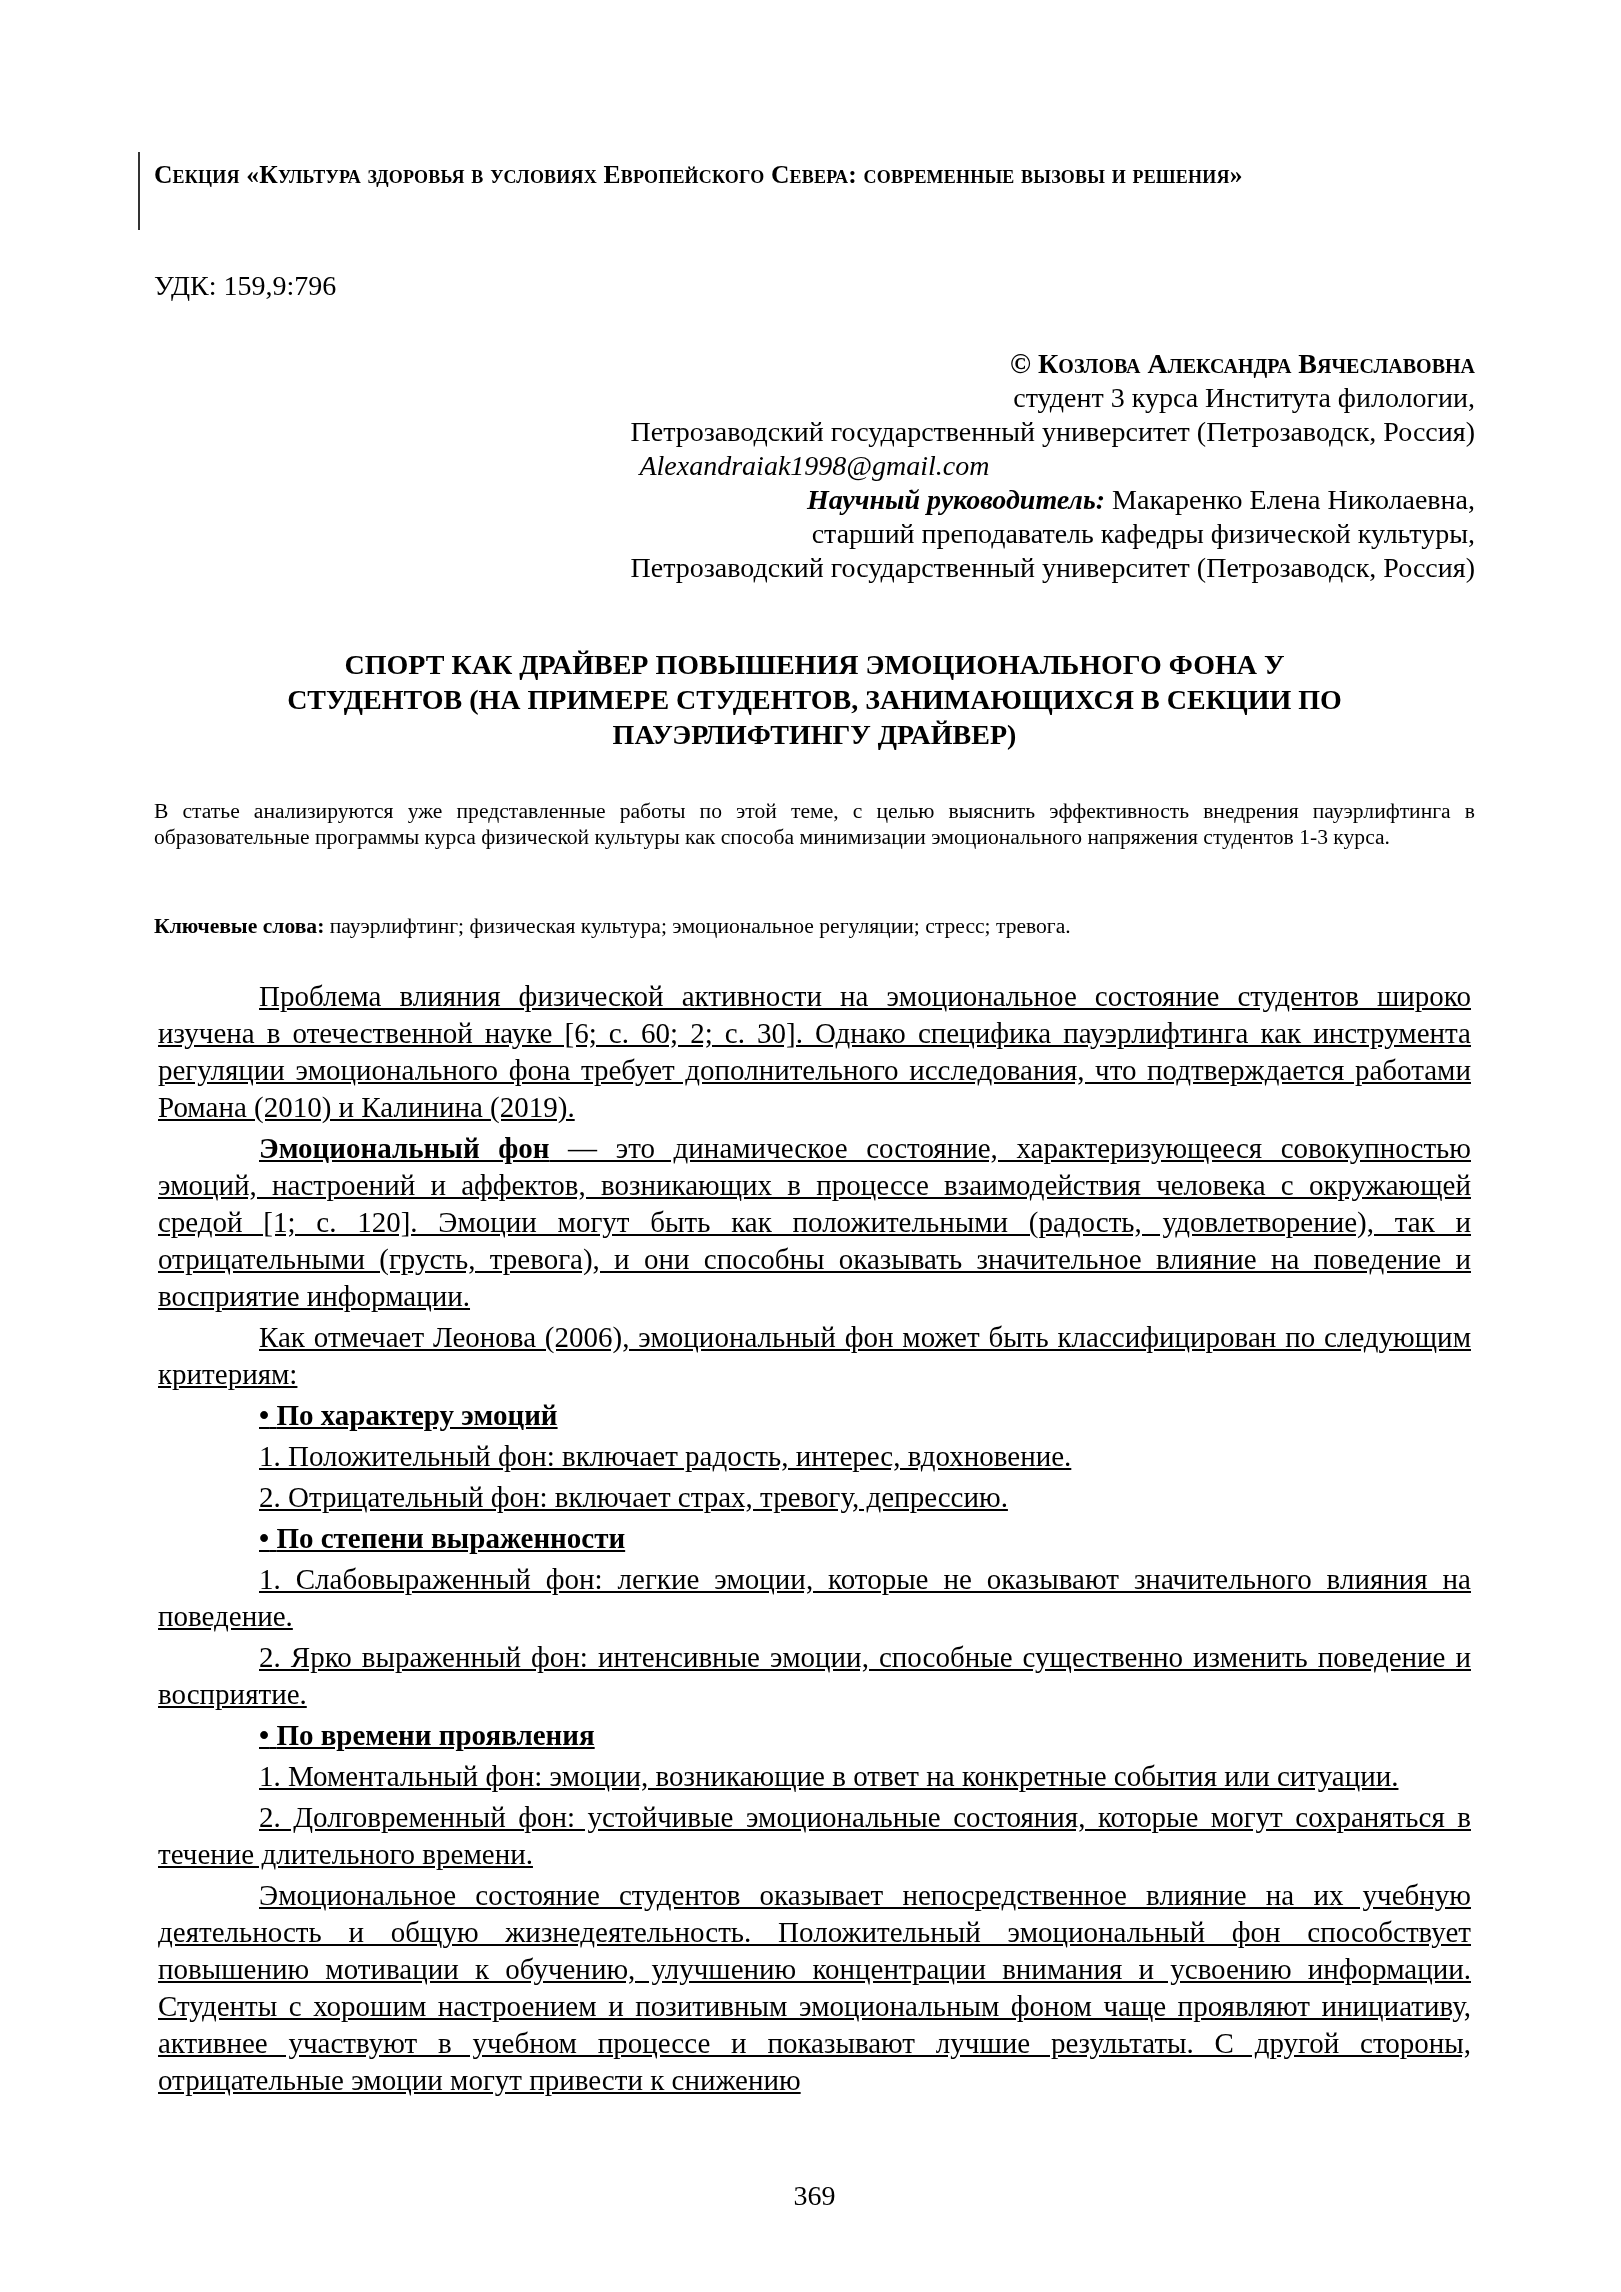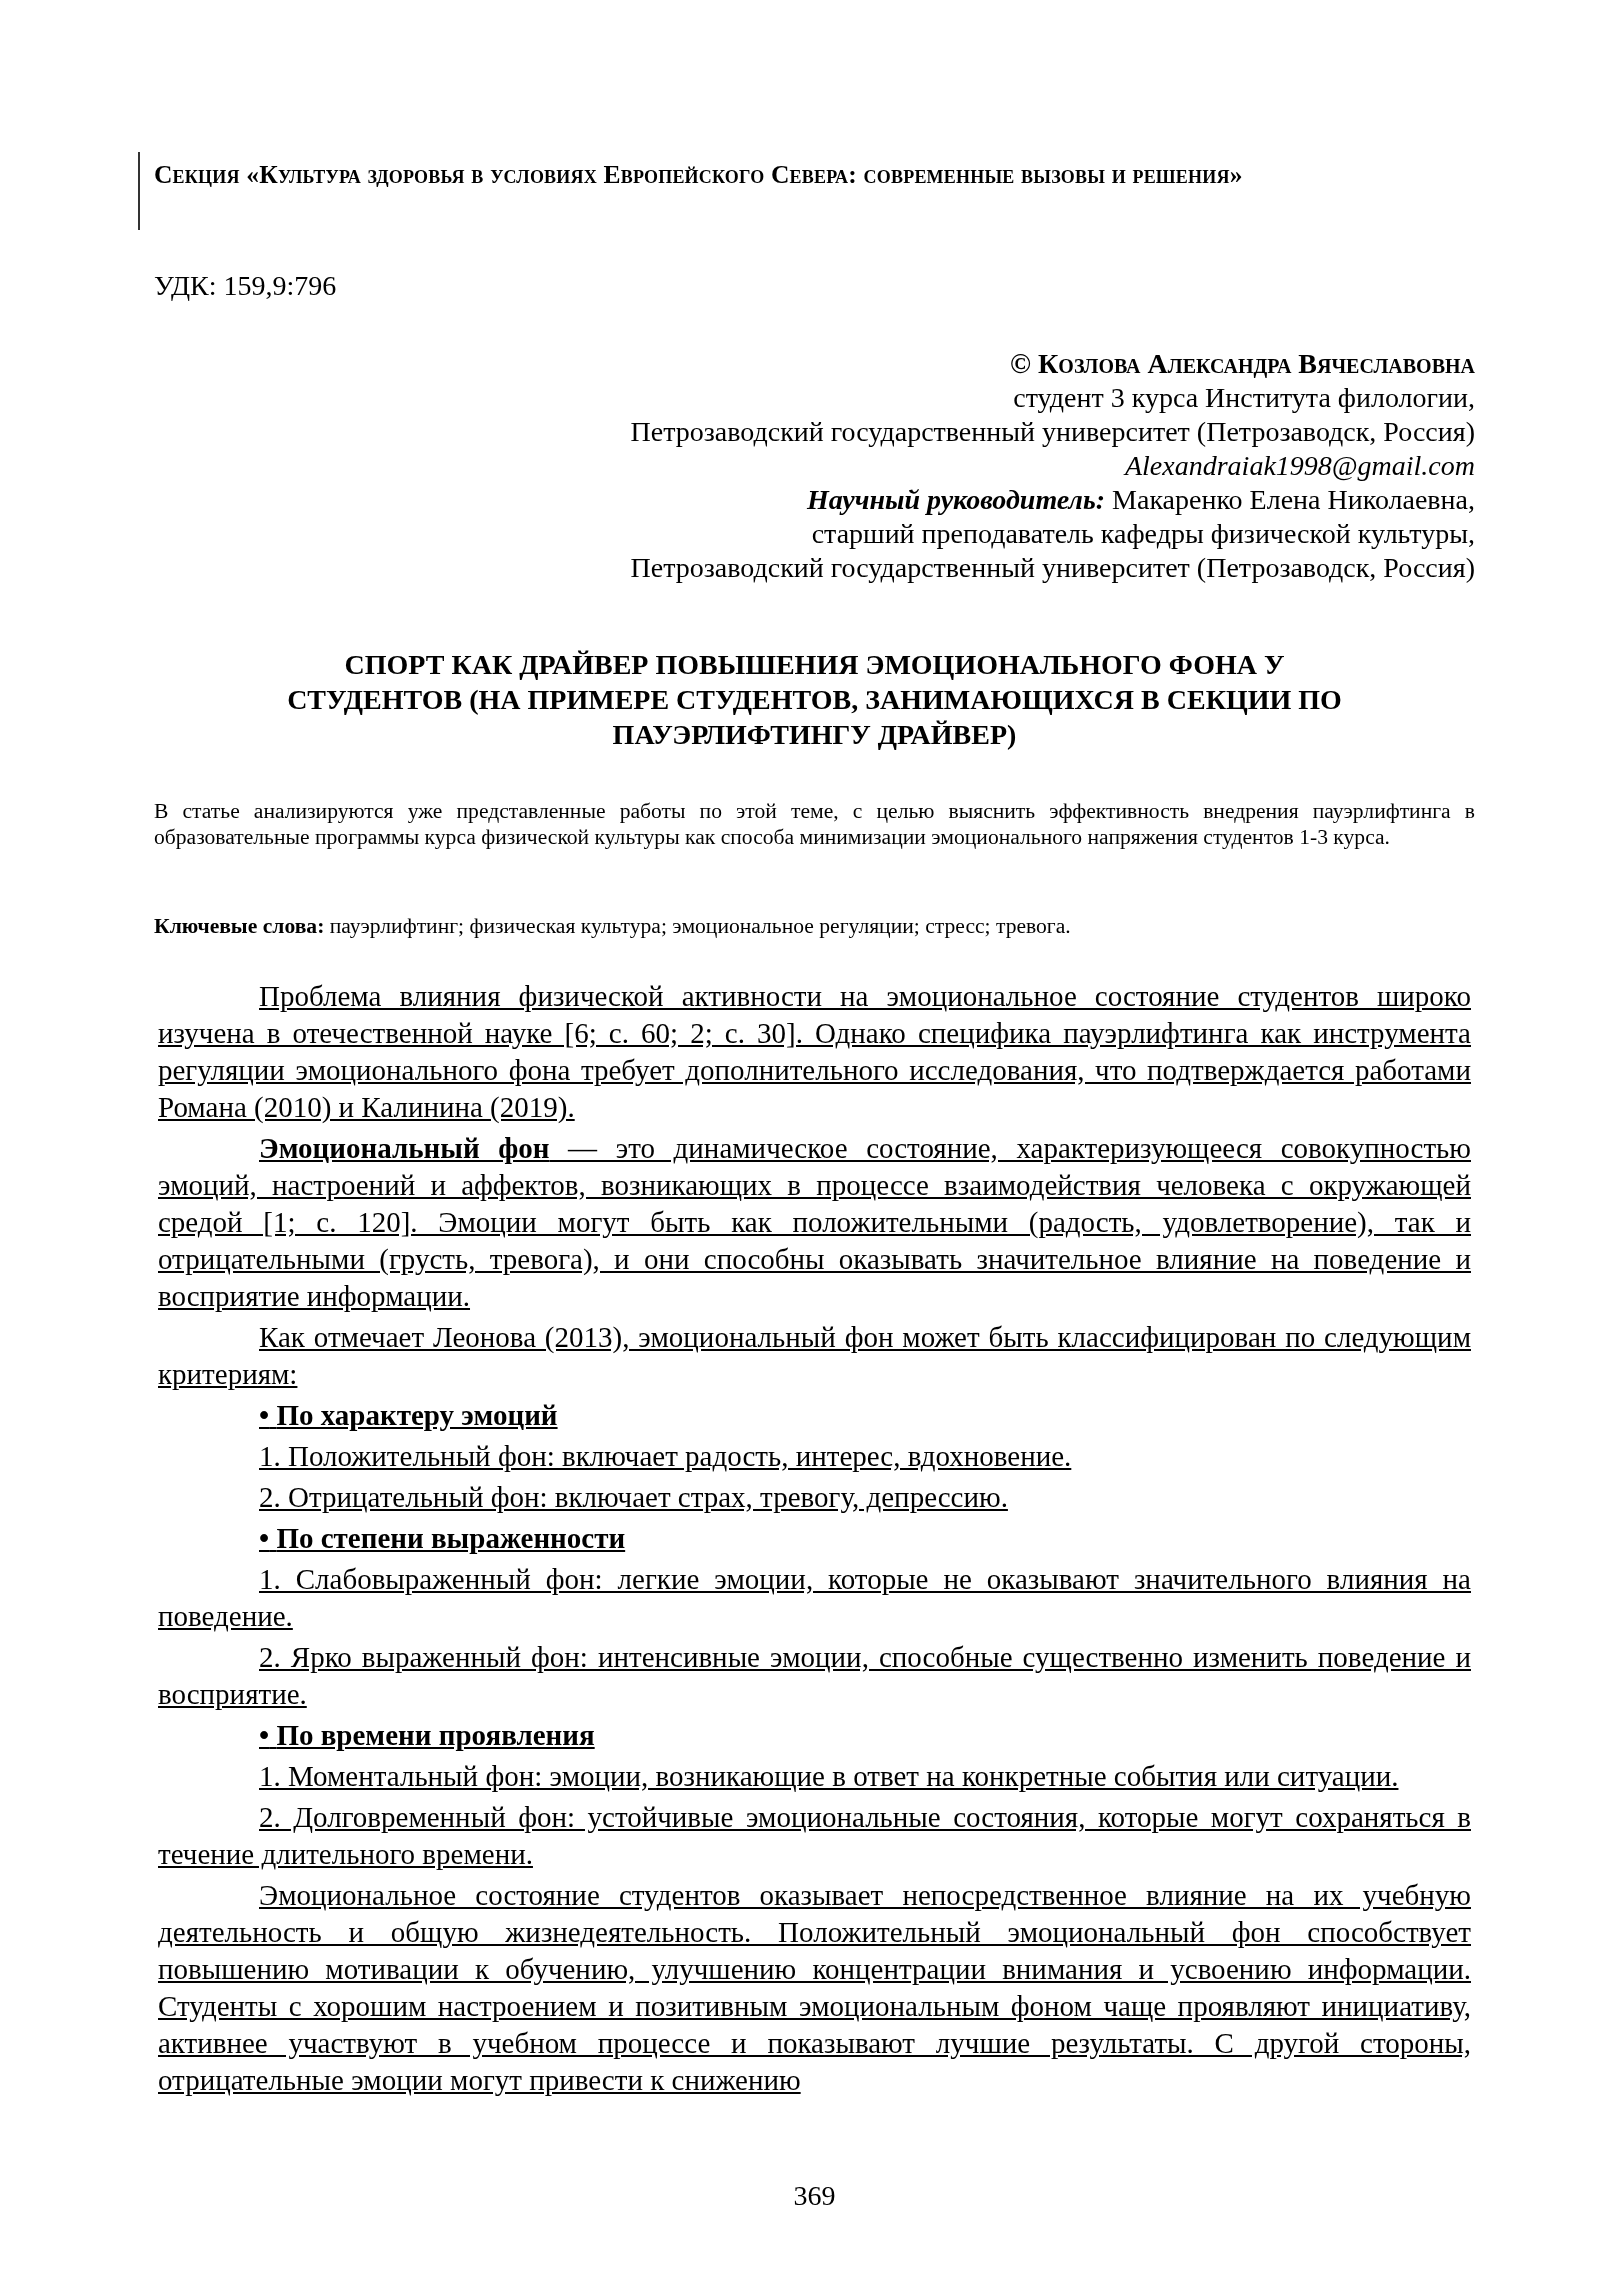--- a/index.html
+++ b/index.html
@@ -16,21 +16,21 @@
     font-weight: bold; font-size: 25.5px; line-height: 39px;
     font-variant: small-caps; text-align: justify; text-align-last: left;
     letter-spacing: 0.2px;
   }
   .udk { position: absolute; left: 0; top: 267px; font-size: 28px; line-height: 37px; }
   .author-block {
     position: absolute; right: 0; top: 347px; width: 1321px; text-align: right;
     font-size: 28px; line-height: 34px;
   }
   .author-name { font-weight: bold; font-variant: small-caps; }
-  .email { font-style: italic; }
+  .email { font-style: italic; text-align: center; }
   .supervisor-label { font-weight: bold; font-style: italic; }
   .title {
     position: absolute; left: 0; top: 647px; width: 1321px; text-align: center;
     font-weight: bold; font-size: 28px; line-height: 35px;
   }
   .abstract {
     position: absolute; left: 0; top: 799px; width: 1321px;
     font-size: 21.6px; line-height: 25.5px; text-align: justify;
   }
   .keywords {
@@ -77,21 +77,21 @@
     <div>ПАУЭРЛИФТИНГУ ДРАЙВЕР)</div>
   </div>
 
   <div class="abstract">В статье анализируются уже представленные работы по этой теме, с целью выяснить эффективность внедрения пауэрлифтинга в образовательные программы курса физической культуры как способа минимизации эмоционального напряжения студентов 1-3 курса.</div>
 
   <div class="keywords"><b>Ключевые слова:</b><span> пауэрлифтинг; физическая культура; эмоциональное регуляции; стресс; тревога.</span></div>
 
   <div class="body-text">
     <p>Проблема влияния физической активности на эмоциональное состояние студентов широко изучена в отечественной науке [6; с. 60; 2; с. 30]. Однако специфика пауэрлифтинга как инструмента регуляции эмоционального фона требует дополнительного исследования, что подтверждается работами Романа (2010) и Калинина (2019).</p>
     <p><span class="term">Эмоциональный фон</span><span> — это динамическое состояние, характеризующееся совокупностью эмоций, настроений и аффектов, возникающих в процессе взаимодействия человека с окружающей средой [1; с. 120]. Эмоции могут быть как положительными (радость, удовлетворение), так и отрицательными (грусть, тревога), и они способны оказывать значительное влияние на поведение и восприятие информации.</span></p>
-    <p>Как отмечает Леонова (2013), эмоциональный фон может быть классифицирован по следующим критериям:</p>
+    <p>Как отмечает Леонова (2006), эмоциональный фон может быть классифицирован по следующим критериям:</p>
 
     <p class="criterion"><span>•</span> <span>По характеру эмоций</span></p>
     <p>1. Положительный фон: включает радость, интерес, вдохновение.</p>
     <p>2. Отрицательный фон: включает страх, тревогу, депрессию.</p>
 
     <p class="criterion"><span>•</span> <span>По степени выраженности</span></p>
     <p>1. Слабовыраженный фон: легкие эмоции, которые не оказывают значительного влияния на поведение.</p>
     <p>2. Ярко выраженный фон: интенсивные эмоции, способные существенно изменить поведение и восприятие.</p>
 
     <p class="criterion"><span>•</span> <span>По времени проявления</span></p>

